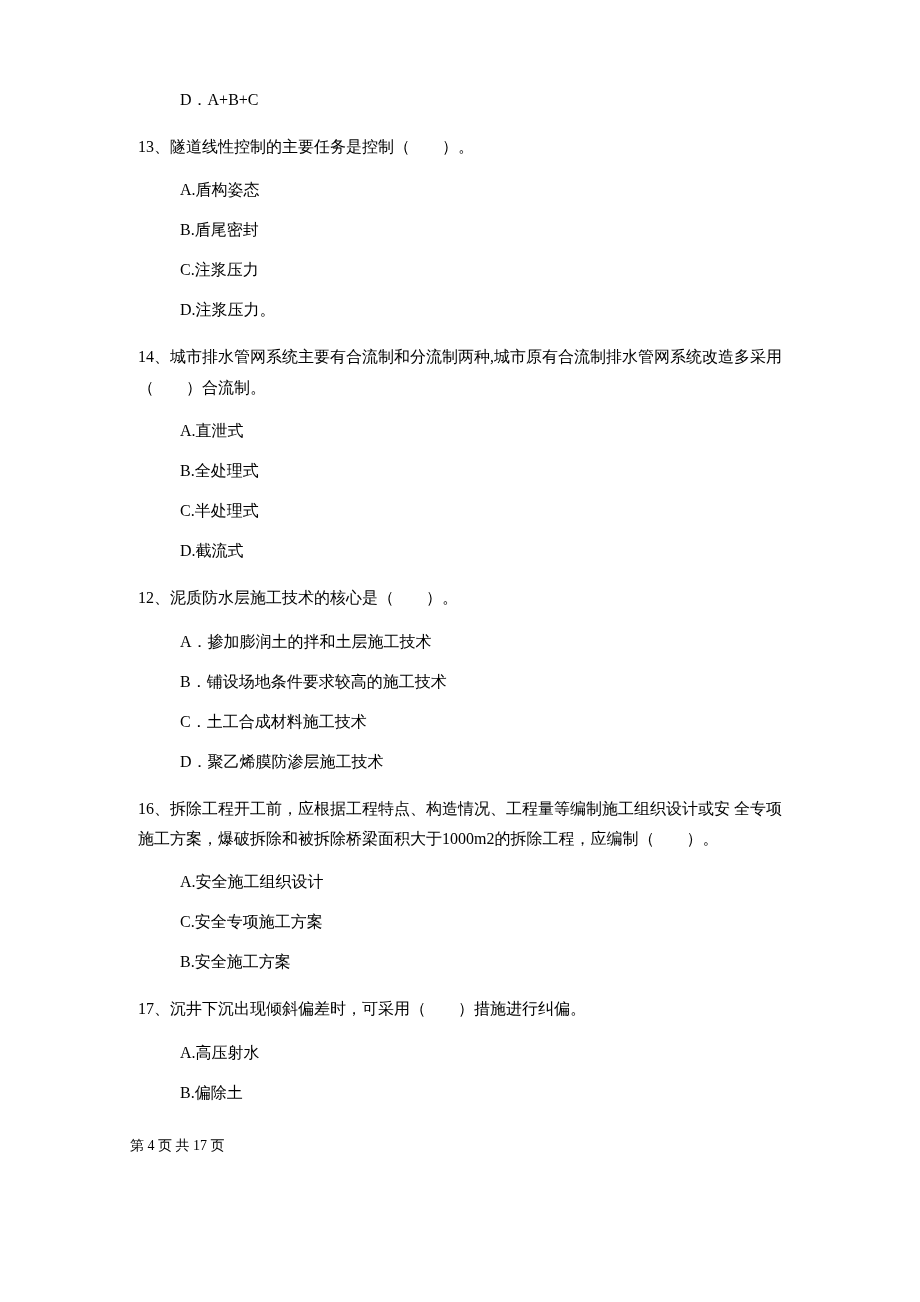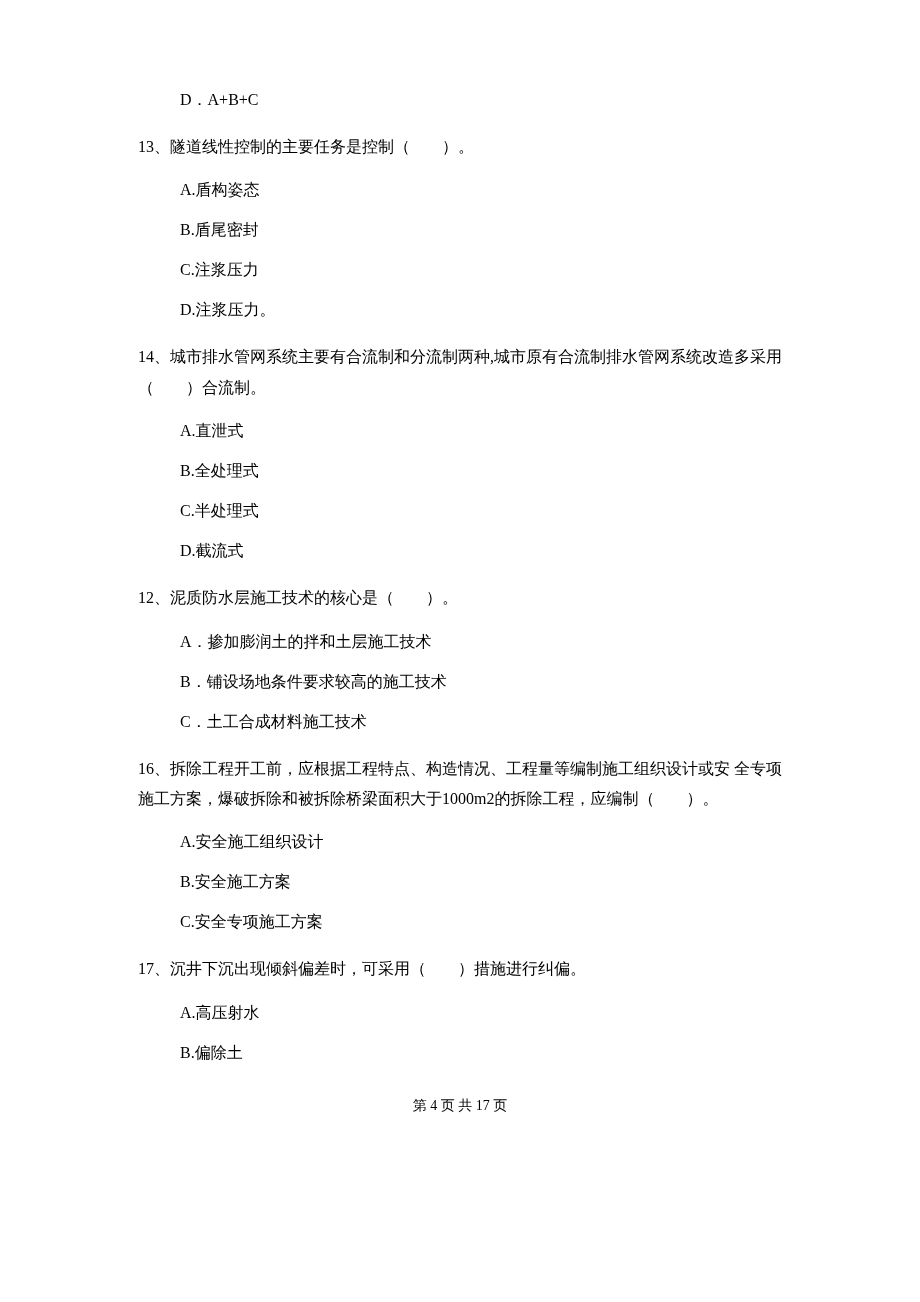--- a/index.html
+++ b/index.html
@@ -23,21 +23,20 @@
   }
   .option-mono {
     font-family: "SimSun", serif;
   }
   .question {
     margin: 20px 0 16px 8px;
     font-size: 16px;
     line-height: 1.9;
   }
   .footer {
-    text-align: center;
     font-size: 14px;
     margin-top: 30px;
     padding-bottom: 20px;
   }
 </style>
 </head>
 <body>
 
 <div class="page">
 
@@ -52,24 +51,25 @@
   <div class="question">14、城市排水管网系统主要有合流制和分流制两种,城市原有合流制排水管网系统改造多采用（　　）合流制。</div>
   <div class="option">A.直泄式</div>
   <div class="option">B.全处理式</div>
   <div class="option">C.半处理式</div>
   <div class="option">D.截流式</div>
 
   <div class="question">12、泥质防水层施工技术的核心是（　　）。</div>
   <div class="option">A．掺加膨润土的拌和土层施工技术</div>
   <div class="option">B．铺设场地条件要求较高的施工技术</div>
   <div class="option">C．土工合成材料施工技术</div>
+  <div class="option">D．聚乙烯膜防渗层施工技术</div>
 
   <div class="question">16、拆除工程开工前，应根据工程特点、构造情况、工程量等编制施工组织设计或安 全专项施工方案，爆破拆除和被拆除桥梁面积大于1000m2的拆除工程，应编制（　　）。</div>
   <div class="option">A.安全施工组织设计</div>
+  <div class="option">C.安全专项施工方案</div>
   <div class="option">B.安全施工方案</div>
-  <div class="option">C.安全专项施工方案</div>
 
   <div class="question">17、沉井下沉出现倾斜偏差时，可采用（　　）措施进行纠偏。</div>
   <div class="option">A.高压射水</div>
   <div class="option">B.偏除土</div>
 
   <div class="footer">第 4 页 共 17 页</div>
 </div>
 
 </body></html>

